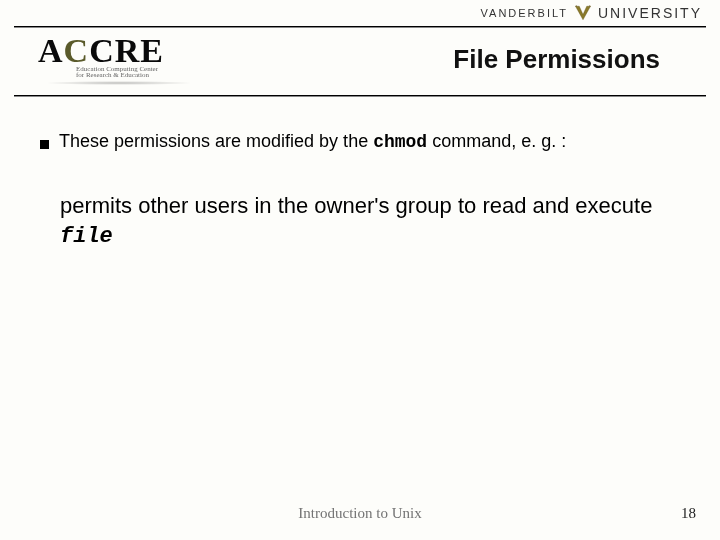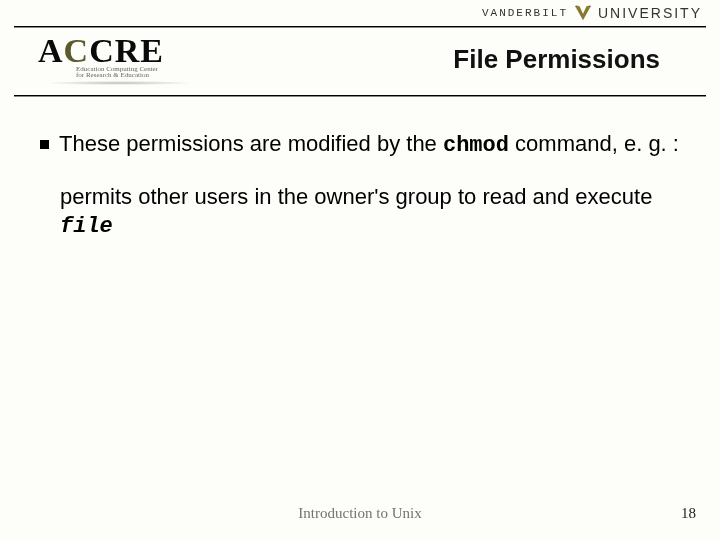--- a/index.html
+++ b/index.html
@@ -36,21 +36,21 @@
   }
   .vanderbilt {
     position: absolute;
     right: 18px;
     top: 4px;
     display: flex;
     align-items: center;
     gap: 6px;
   }
   .vanderbilt .vtext1 {
-    font-family: Liberation Mono, monospace;
+    font-family: Liberation Sans, sans-serif;
     font-size: 11px;
     letter-spacing: 2px;
     color: #333;
   }
   .vanderbilt .vtext2 {
     font-family: Liberation Sans, sans-serif;
     font-size: 14px;
     letter-spacing: 2px;
     color: #333;
   }
@@ -125,21 +125,21 @@
   .body {
     position: absolute;
     top: 130px;
     left: 40px;
     right: 40px;
   }
   .bullet {
     display: flex;
     align-items: flex-start;
     gap: 10px;
-    font-size: 22px;
+    font-size: 18px;
     line-height: 1.3;
   }
   .bullet .sq {
     width: 9px;
     height: 9px;
     background: #000;
     flex: 0 0 auto;
     margin-top: 10px;
   }
   .mono {
@@ -153,21 +153,21 @@
     font-family: "Courier New", Courier, monospace;
     font-weight: 700;
     font-size: 24px;
   }
   .cmdline .prompt { color: #0a5aa0; }
   .cmdline .green  { color: #0a7a1a; }
   .cmdline .red    { color: #b00000; }
   .cmdline .ital   { font-style: italic; }
 
   .para2 {
-    margin-top: 22px;
+    margin-top: 38px;
     margin-left: 20px;
     font-size: 22px;
     line-height: 1.3;
   }
 
   
   .footer-title {
     position: absolute;
     bottom: 18px;
     left: 0;

